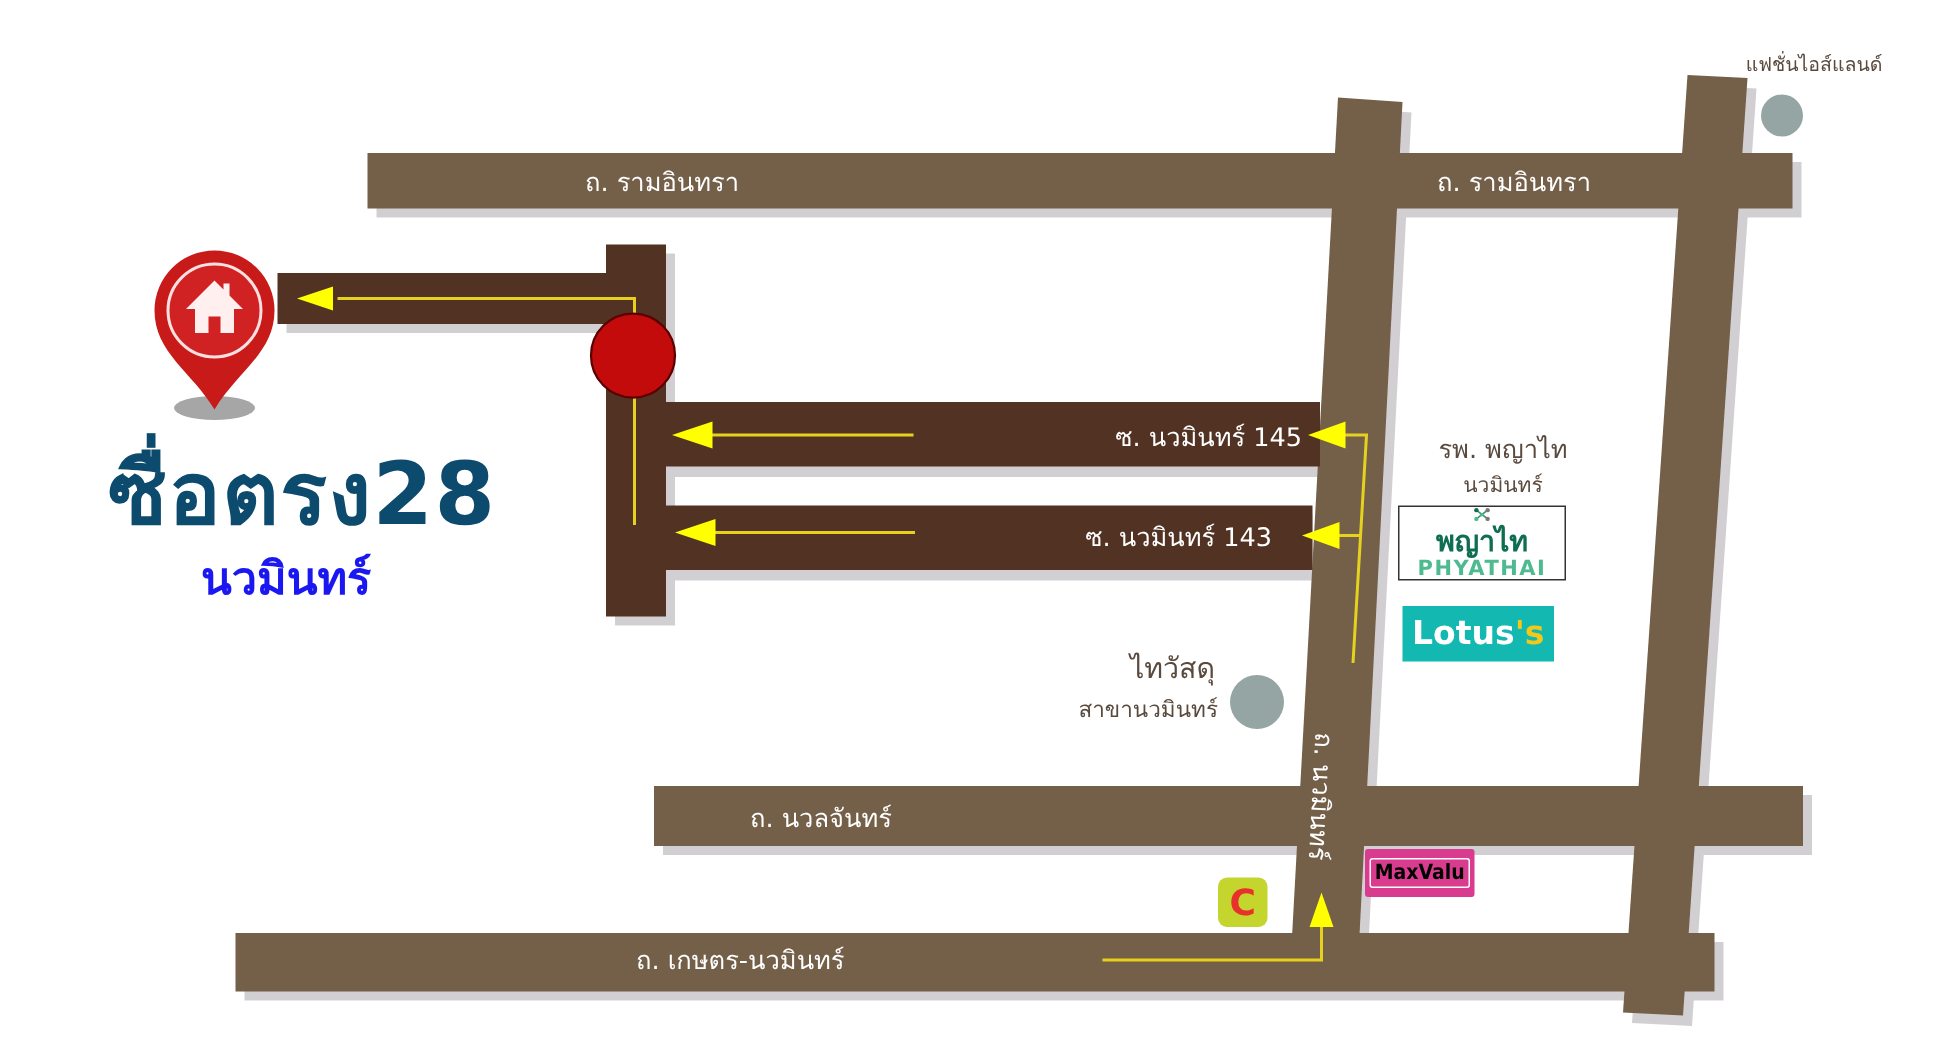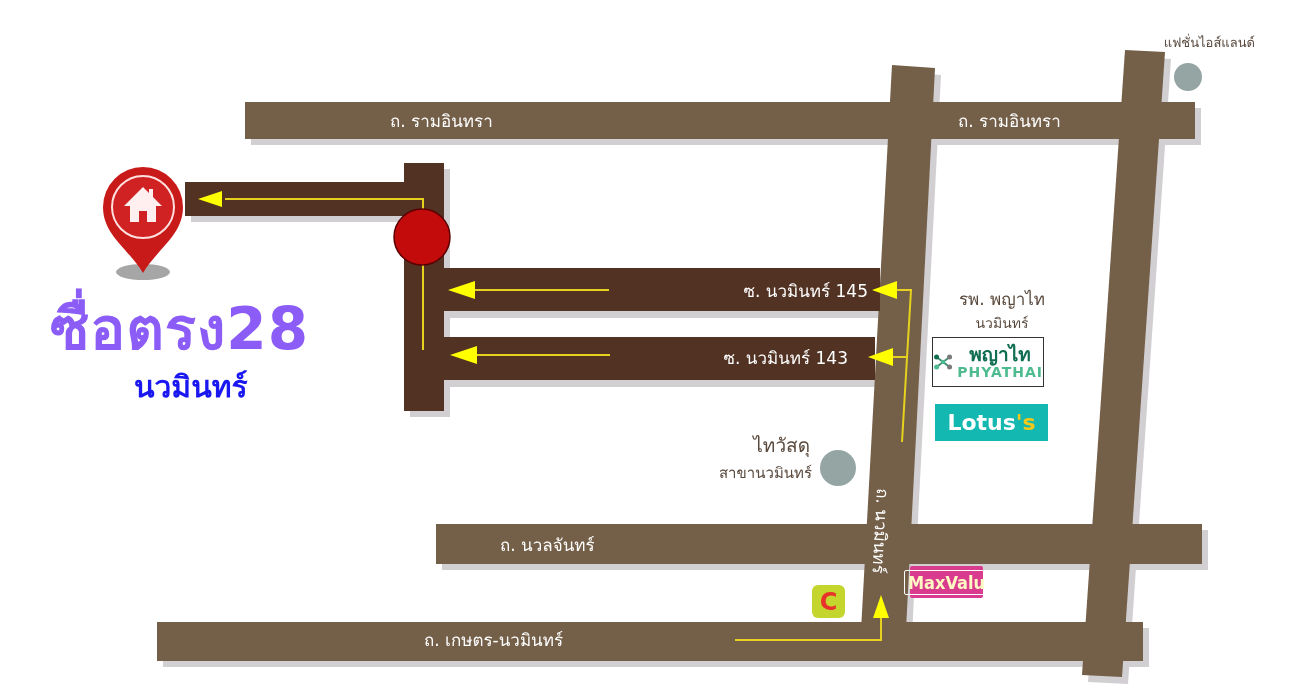--- a/index.html
+++ b/index.html
@@ -1,38 +1,38 @@
 <!DOCTYPE html>
 <html><head>
   <meta charset="utf-8">
   <style>
     html, body { margin: 0; padding: 0; background: #ffffff; }
     body { width: 1291px; height: 691px; position: relative; overflow: hidden;
            font-family: "DejaVu Sans", sans-serif; }
     #map { position: absolute; left: 0; top: 0; }
     .road-label { fill: #ffffff; font-family: "DejaVu Sans", sans-serif; font-size: 17px; }
     .poi-label { fill: #5a4a3e; font-family: "DejaVu Sans", sans-serif; }
-    .title-main { position: absolute; left: 50px; top: 300px; font-family: "DejaVu Sans", sans-serif;
-                  font-weight: bold; font-size: 58px; color: #8b5cf6; letter-spacing: 1px; line-height: 1; }
+    .title-main { position: absolute; left: 72px; top: 300px; font-family: "DejaVu Sans", sans-serif;
+                  font-weight: bold; font-size: 58px; color: #0c4a6e; letter-spacing: 1px; line-height: 1; }
     .title-sub { position: absolute; left: 134px; top: 372px; font-family: "DejaVu Sans", sans-serif;
                  font-weight: bold; font-size: 30px; color: #1a17f0; line-height: 1; }
     .logo { position: absolute; display: flex; align-items: center; justify-content: center;
             font-family: "DejaVu Sans", sans-serif; box-sizing: border-box; }
     .phyathai { left: 932px; top: 337px; width: 112px; height: 50px; border: 1.5px solid #333;
-                background: #fff; flex-direction: row; gap: 4px; text-align: right; }
+                background: #fff; flex-direction: column; gap: 4px; text-align: right; }
     .phyathai .txt { display: flex; flex-direction: column; align-items: center; line-height: 1; }
     .phyathai .thai { color: #0f6e51; font-weight: bold; font-size: 19px; }
     .phyathai .eng { color: #4dbb8f; font-weight: bold; font-size: 14px; letter-spacing: 1px; margin-top: 1px; }
-    .lotus { left: 935px; top: 404px; width: 113px; height: 37px; background: #13b8b0; color: #fff;
+    .lotus { left: 935px; top: 404px; width: 101px; height: 37px; background: #13b8b0; color: #fff;
              font-weight: bold; font-size: 22px; }
     .lotus .apos { color: #f2c81b; }
     .bigc { left: 812px; top: 585px; width: 33px; height: 33px; background: #c4d52d; border-radius: 6px;
             color: #e8312b; font-weight: bold; font-size: 24px; }
     .maxvalu { left: 910px; top: 566px; width: 73px; height: 32px; background: #d93c8f; border-radius: 2px; }
-    .maxvalu .inner { border: 1.5px solid #fff; color: #fef9c3; font-weight: bold; font-size: 18px;
+    .maxvalu .inner { border: 1.5px solid #fff; color: #000000; font-weight: bold; font-size: 14px;
                       padding: 1px 3px; border-radius: 2px; font-family: "DejaVu Sans Condensed", "DejaVu Sans", sans-serif; }
   </style>
 </head>
 <body>
 
 <svg id="map" width="1291" height="691" viewBox="0 0 1291 691" xmlns="http://www.w3.org/2000/svg">
 
   <g fill="#d2cfd3">
     <rect x="251" y="108" width="950" height="37"></rect>
     <polygon points="898,72 941,75 911,655 866,655"></polygon>

